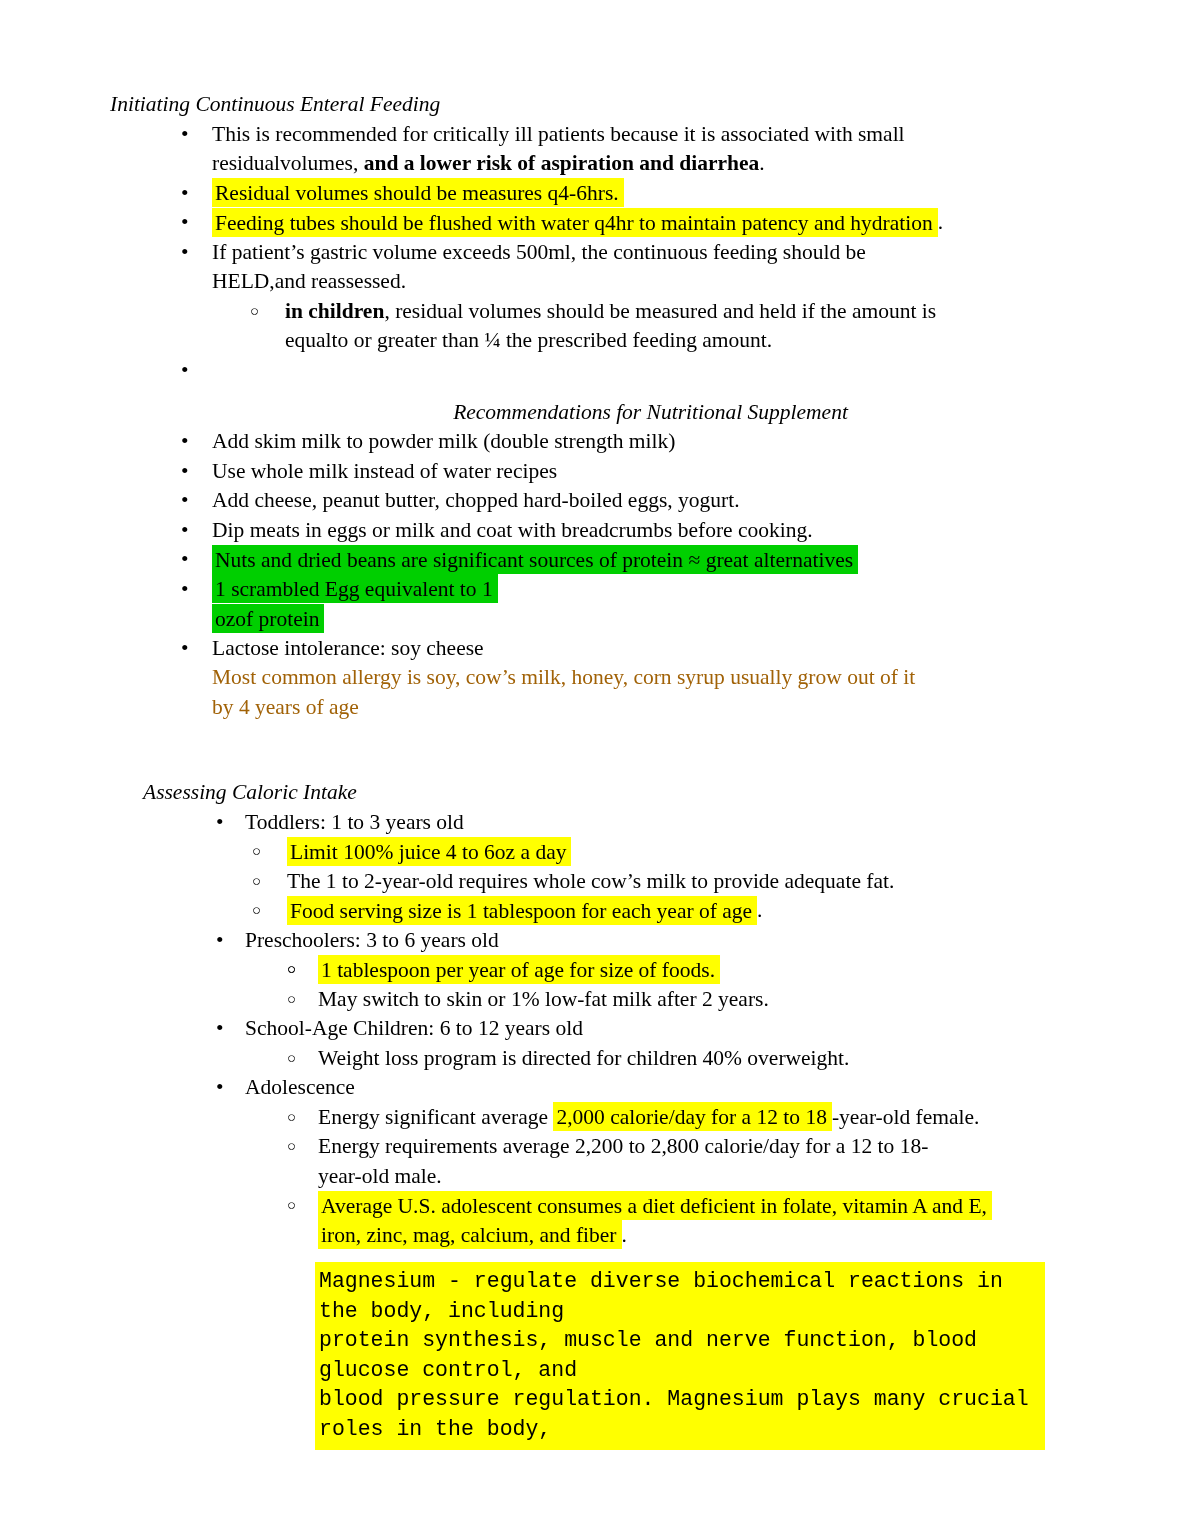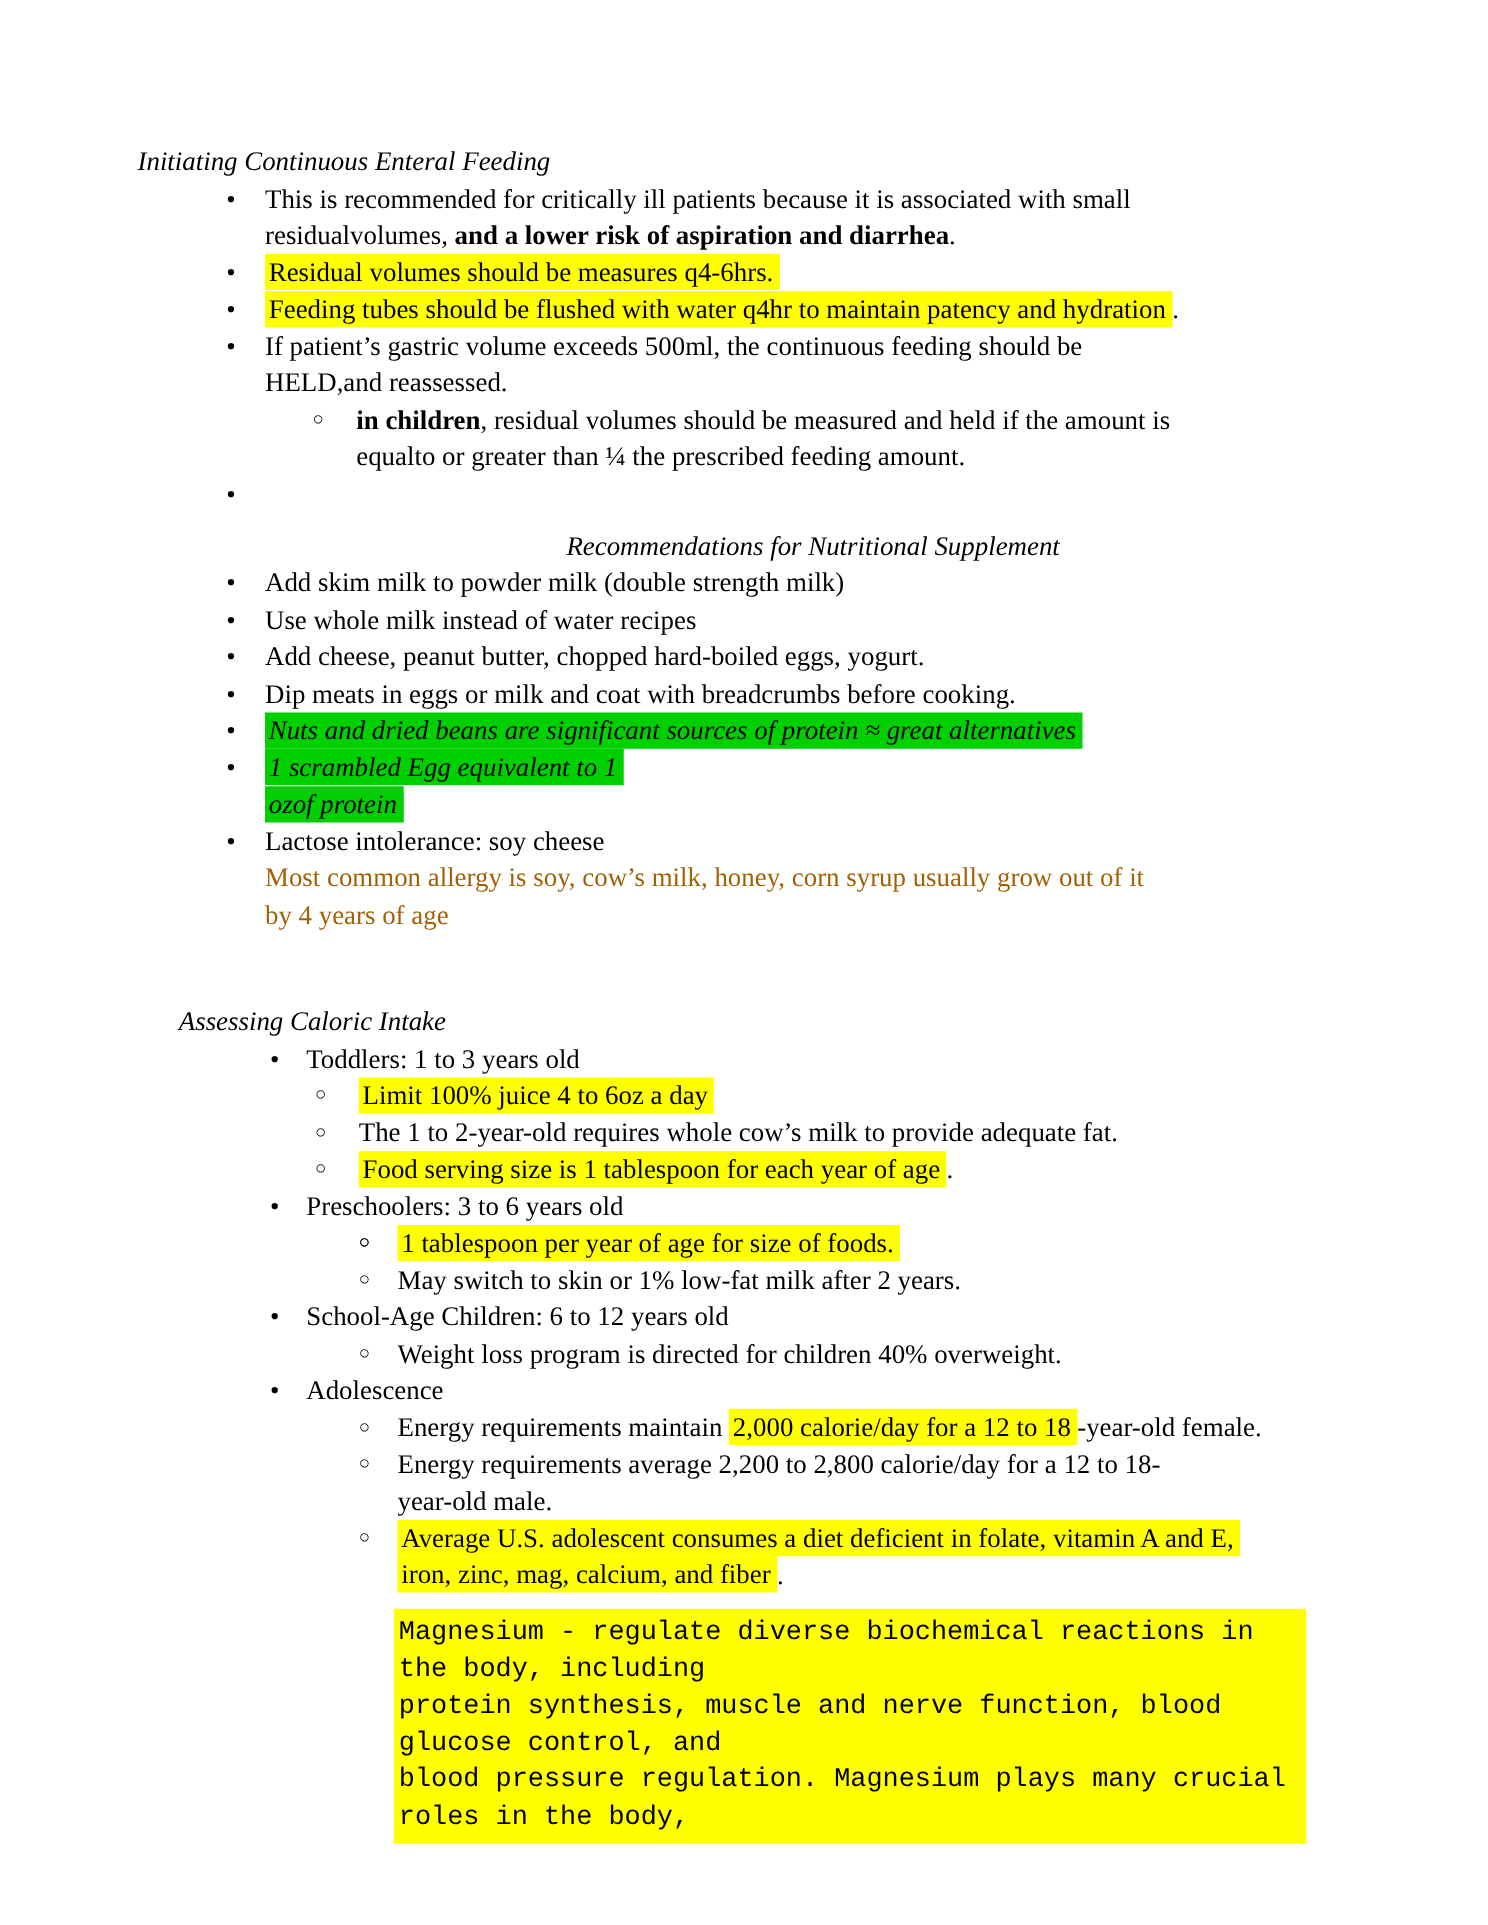--- a/index.html
+++ b/index.html
@@ -6,42 +6,42 @@
   html, body { margin: 0; padding: 0; background: #ffffff; }
   .page {
     position: relative;
     width: 1190px;
     height: 1540px;
     background: #ffffff;
     color: #000000;
     font-family: "Liberation Serif", serif;
     font-size: 21.5px;
     line-height: 29.5px;
-    padding-top: 115px;
+    padding-top: 90px;
     overflow: hidden;
   }
   .h { font-style: italic; }
   #h1 { margin-left: 110px; }
   #h2 { margin-left: 111px; margin-top: 42px; text-align: center; }
   #h3 { margin-left: 143px; margin-top: 56px; }
 
   .li { position: relative; }
   .marker { position: absolute; top: 0; }
   .m-c { font-size: 15px; }
 
   .l1a { padding-left: 212px; } .l1a > .marker { left: 181px; }
   .l2a { padding-left: 285px; } .l2a > .marker { left: 250px; }
   .l1b { padding-left: 245px; } .l1b > .marker { left: 216px; }
   .l2b { padding-left: 287px; } .l2b > .marker { left: 252px; }
   .l2c { padding-left: 318px; } .l2c > .marker { left: 287px; }
 
   .b { font-weight: bold; }
   .red { color: #a16207; }
   .hl-y { background: #ffff00; padding: 2.5px 5px 2.5px 3px; }
-  .hl-g { background: #00cf00; padding: 2.5px 5px 2.5px 3px; font-style: italic; }
+  .hl-g { background: #00cf00; padding: 2.5px 5px 2.5px 3px; }
 
   .mag {
     margin-left: 315px;
     margin-top: 12px;
     background: #ffff00;
     width: fit-content;
     max-width: 730px;
     padding: 5px 10px 6px 4px;
     font-family: Liberation Mono, monospace;
   }
@@ -176,21 +176,21 @@
     <div><span>Weight loss program is directed for children 40% overweight.</span></div>
   </div>
 
   <div class="li l1b">
     <span class="marker m-b">•</span>
     <div><span>Adolescence</span></div>
   </div>
 
   <div class="li l2c">
     <span class="marker m-c">○</span>
-    <div><span>Energy requirements maintain </span><span class="hl-y">2,000 calorie/day for a 12 to 18</span><span>-year-old female.</span></div>
+    <div><span>Energy significant average </span><span class="hl-y">2,000 calorie/day for a 12 to 18</span><span>-year-old female.</span></div>
   </div>
 
   <div class="li l2c">
     <span class="marker m-c">○</span>
     <div><span>Energy requirements average 2,200 to 2,800 calorie/day for a 12 to 18-</span></div>
     <div><span>year-old male.</span></div>
   </div>
 
   <div class="li l2c">
     <span class="marker m-c">○</span>

